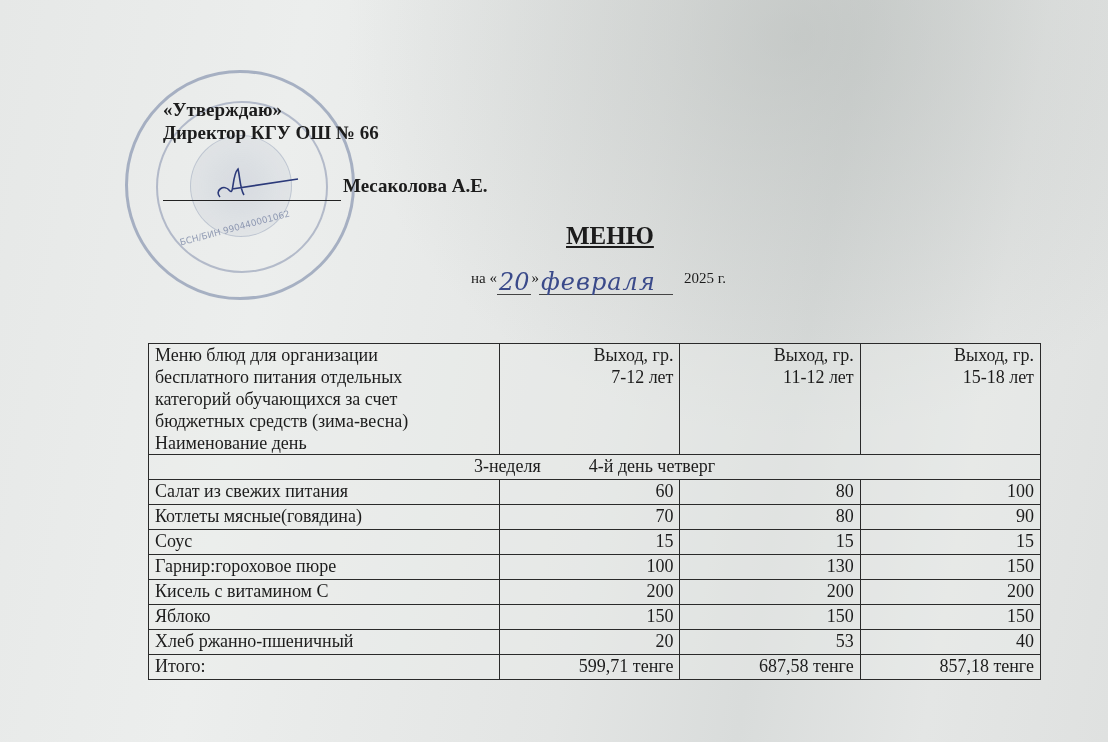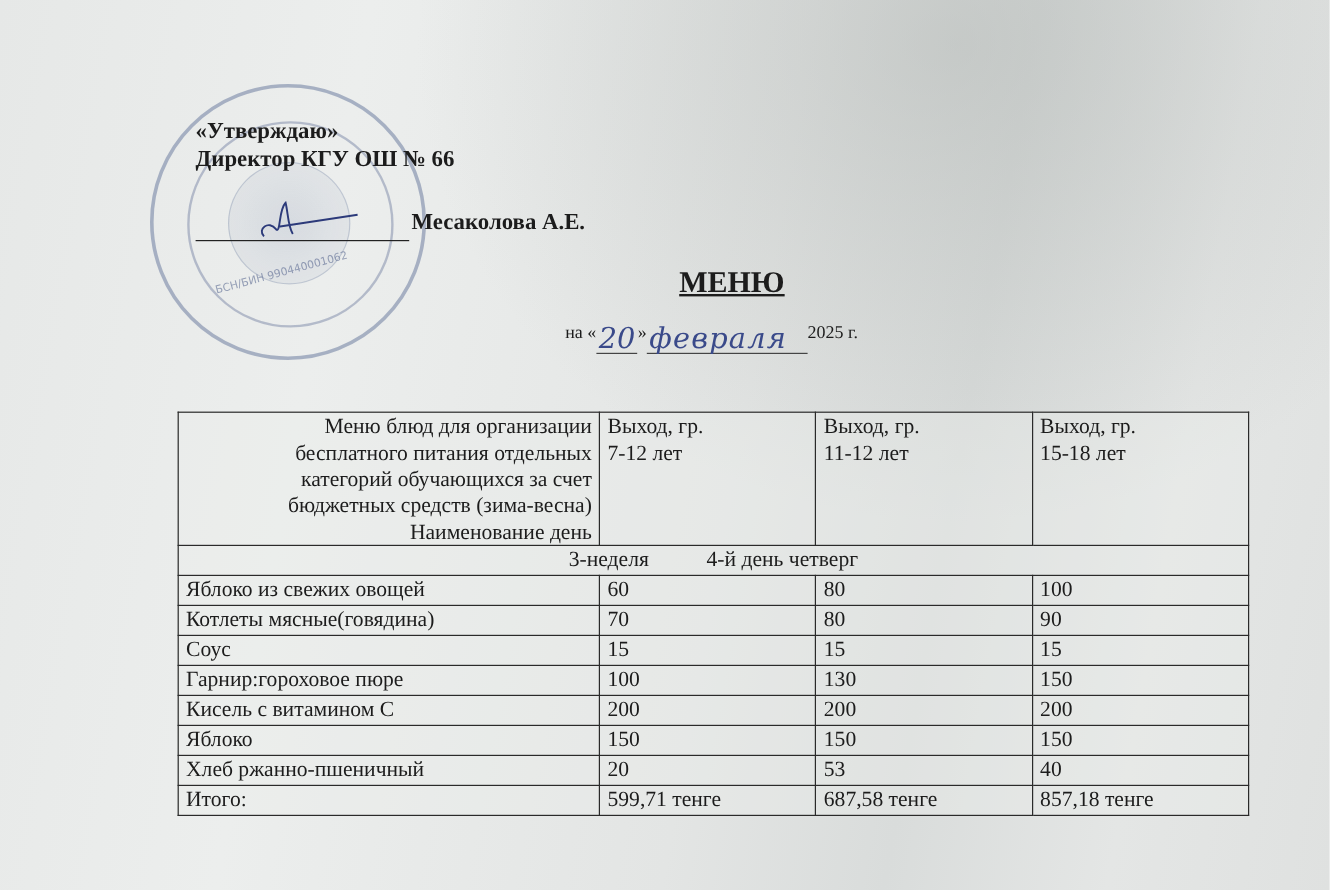--- a/index.html
+++ b/index.html
@@ -38,25 +38,25 @@
   .director-name { position: absolute; left: 343px; top: 175px; font-weight: bold; font-size: 19px; }
   .title { position: absolute; left: 566px; top: 222px; font-weight: bold; font-size: 25px; text-decoration: underline; }
   .date-line { position: absolute; left: 471px; top: 270px; font-size: 15px; display: flex; align-items: flex-start; }
   .hand { font-family: "DejaVu Serif", serif; font-style: italic; color: #3a4a8a; font-size: 24px; padding: 0 2px; border-bottom: 1px solid #444; line-height: 24px; }
   .hand.month { letter-spacing: 1px; min-width: 130px; }
   table.menu {
     position: absolute; left: 148px; top: 343px; width: 893px;
     border-collapse: collapse; font-size: 18px; background: rgba(235,237,236,0.4);
   }
   table.menu td { border: 1.5px solid #2a2a2a; padding: 0 6px; line-height: 22px; vertical-align: top; }
-  td.hcol { width: 352px; padding-top: 8px; text-align: right; }
-  td.hval { text-align: left; padding-top: 6px; width: 175px; }
+  td.hcol { width: 352px; padding-top: 8px; }
+  td.hval { text-align: right; padding-top: 6px; width: 175px; }
   td.section { text-align: center; padding-left: 130px; height: 24px; margin-top: 32px; }
   td.name { height: 24px; }
-  td.num { text-align: left; }
+  td.num { text-align: right; }
   .gap { display: inline-block; width: 48px; }
 </style>
 </head>
 <body>
 
 <div class="shade"></div>
 
 <div class="stamp">
   <div class="inner"></div>
   <div class="core"></div>
@@ -74,21 +74,21 @@
 <div class="sigline"></div>
 <div class="director-name">Месаколова А.Е.</div>
 
 <div class="title">МЕНЮ</div>
 
 <div class="date-line">
   <span>на «</span>
   <span class="hand">20</span>
   <span>»</span>
   <span class="hand month">февраля</span>
-  <span style="margin-left:0">2025 г.</span>
+  <span style="margin-left:11px">2025 г.</span>
 </div>
 
 <table class="menu">
   <tbody>
       <tr>
     <td class="hcol">
       <div>Меню блюд для организации</div>
       <div>бесплатного питания отдельных</div>
       <div>категорий обучающихся за счет</div>
       <div>бюджетных средств (зима-весна)</div>
@@ -106,21 +106,21 @@
       <div>Выход, гр.</div>
       <div>15-18 лет</div>
     </td>
   </tr>
   <tr>
     <td class="section" colspan="4">
       <span>3-неделя</span><span class="gap"></span><span>4-й день четверг</span>
     </td>
   </tr>
   <tr>
-    <td class="name">Яблоко из свежих овощей</td>
+    <td class="name">Салат из свежих питания</td>
     <td class="num">60</td>
     <td class="num">80</td>
     <td class="num">100</td>
   </tr>
   <tr>
     <td class="name">Котлеты мясные(говядина)</td>
     <td class="num">70</td>
     <td class="num">80</td>
     <td class="num">90</td>
   </tr>

